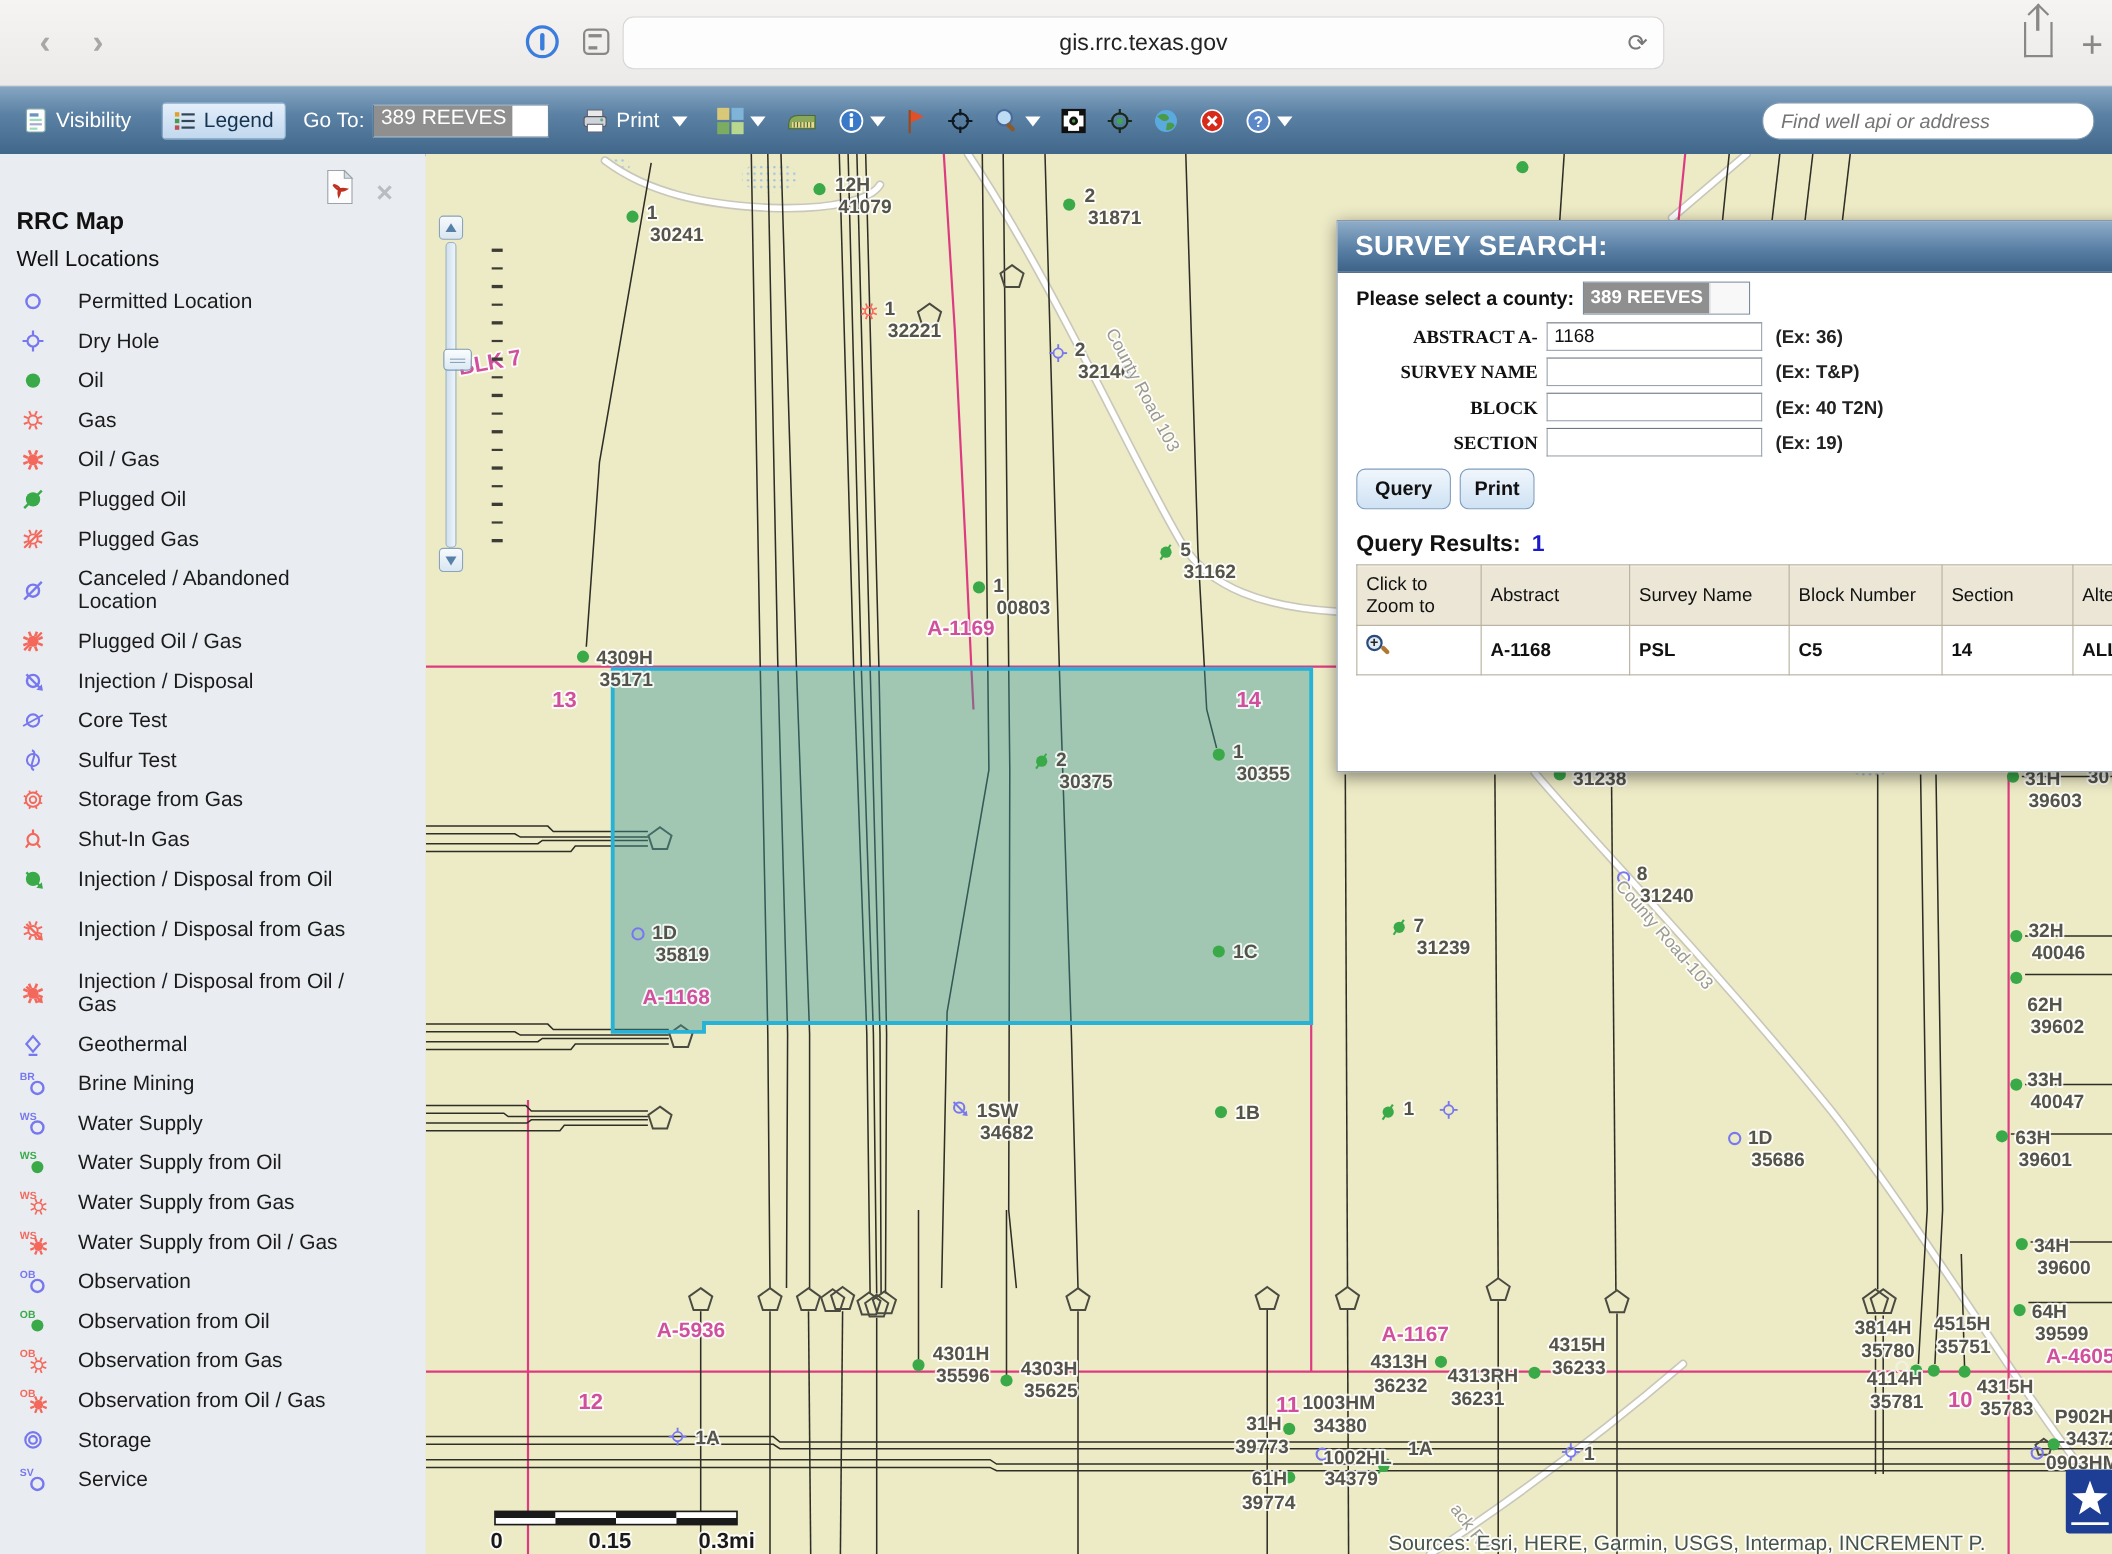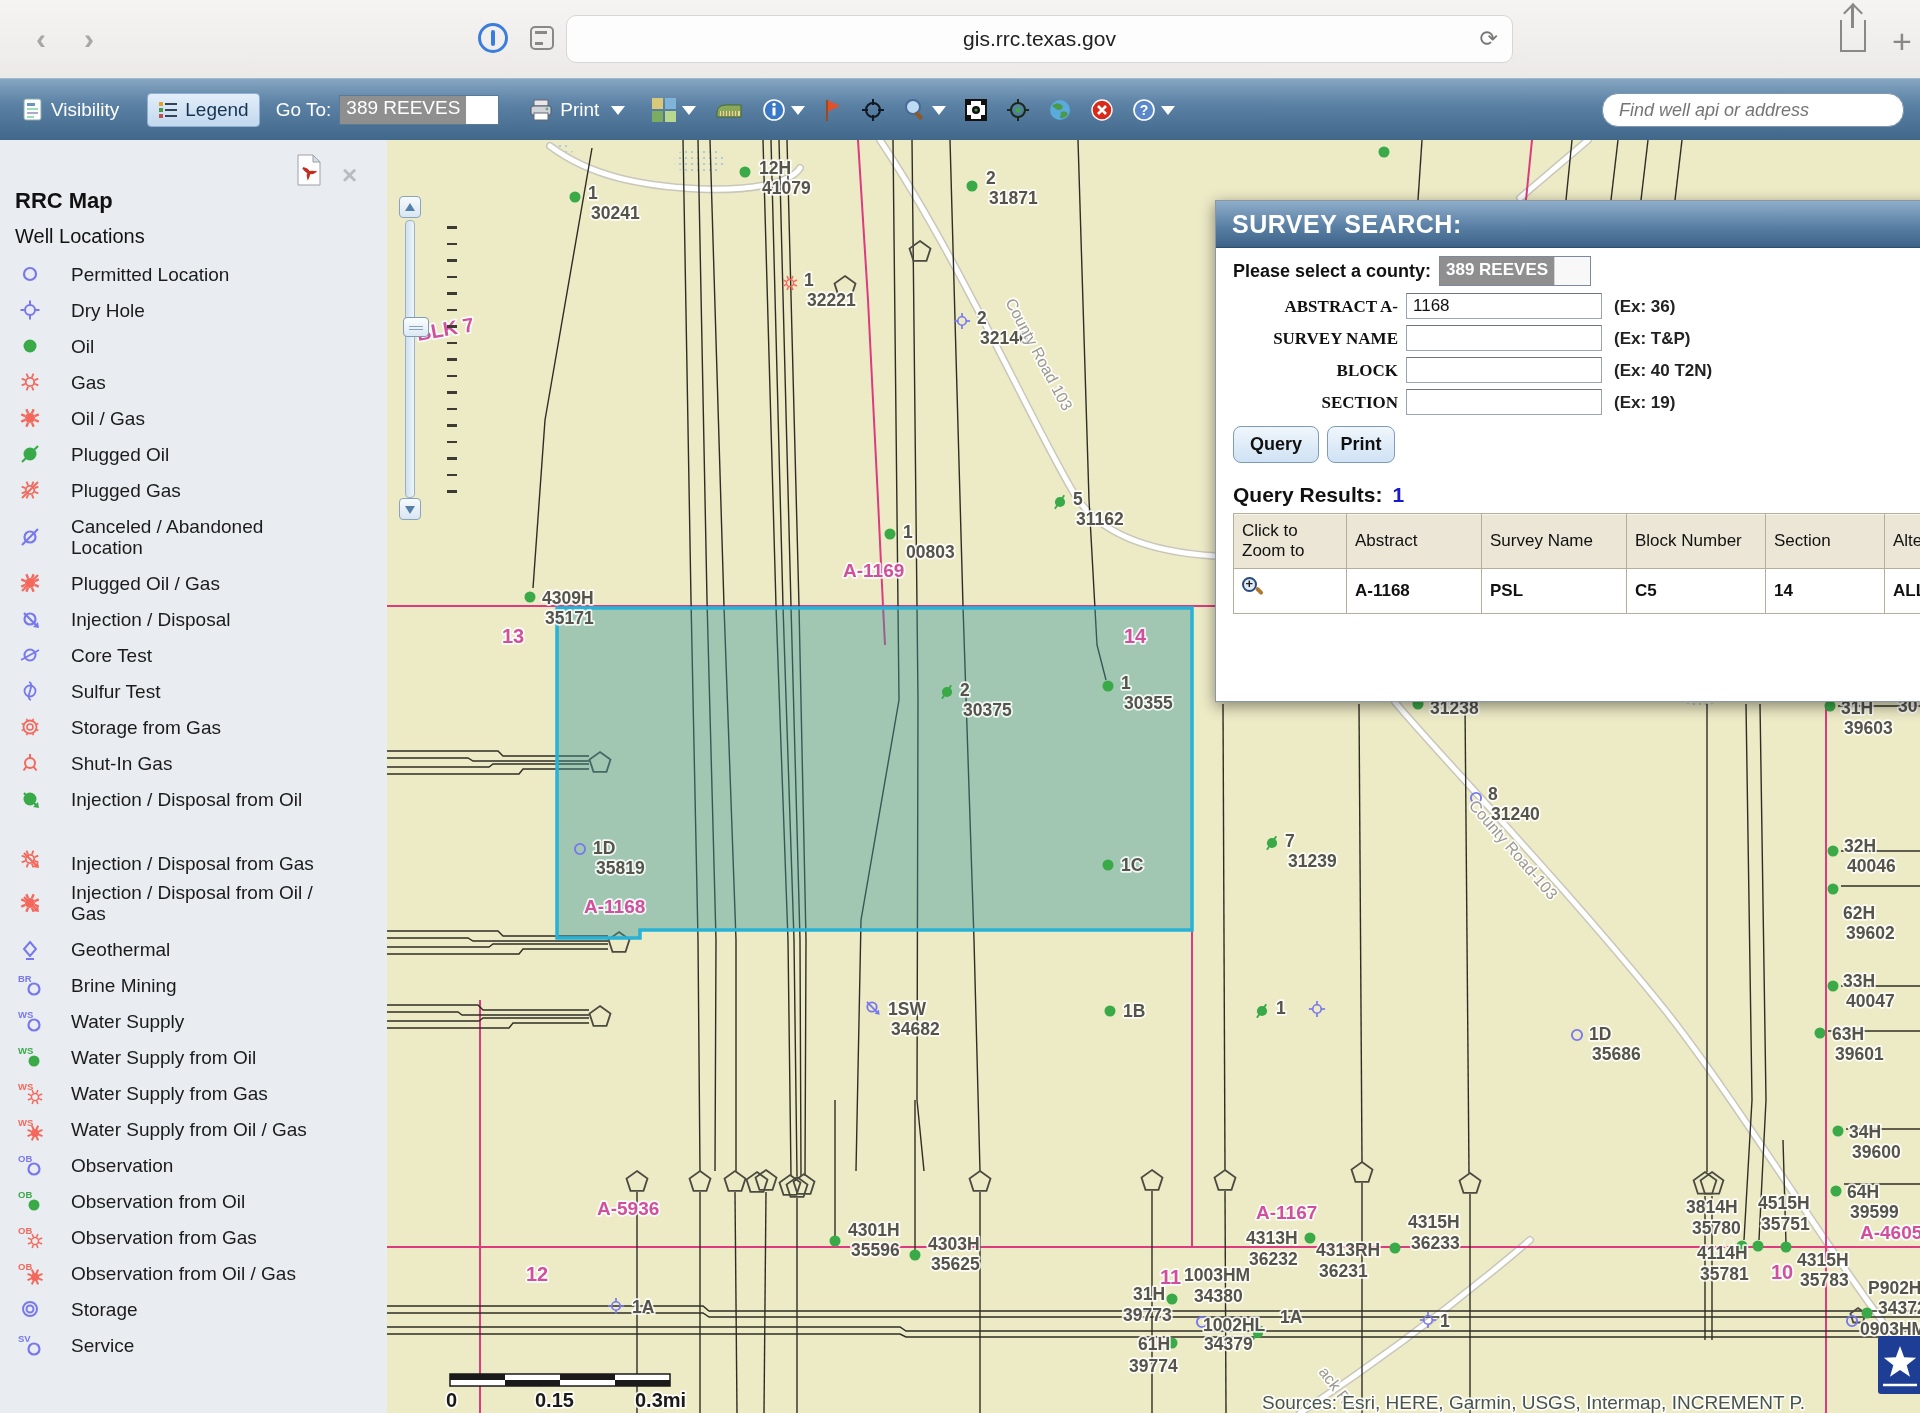--- a/index.html
+++ b/index.html
@@ -889,21 +889,21 @@
             <svg width="30" height="30" viewBox="-15 -15 30 30">
               <g transform="translate(0,0) scale(1)">
                 <circle cx="0" cy="0" r="6.5" fill="#3aaa49"></circle>
                 <line x1="-6" y1="-6" x2="6" y2="6" stroke="#3aaa49" stroke-width="2.2"></line>
                 <path d="M3,8 L9,9 L8,3 Z" fill="#3aaa49" transform="translate(0,0)"></path>
               </g>
             </svg>
           </span>
           <span class="lg-label">Injection / Disposal from Oil</span>
         </div>
-        <div class="lg-row" style="height: 57px; align-items: flex-end;">
+        <div class="lg-row" style="height: 57px;">
           <span class="lg-icon">
             <svg width="30" height="30" viewBox="-15 -15 30 30">
               <g transform="translate(0,0) scale(1)">
                 <circle cx="0" cy="0" r="4.2" fill="none" stroke="#f4685c" stroke-width="1.8"></circle>
                 <line x1="4.619397662556434" y1="1.913417161825449" x2="8.31491579260158" y2="3.444150891285808" stroke="#f4685c" stroke-width="1.8"></line>
                 <line x1="1.9134171618254492" y1="4.619397662556434" x2="3.4441508912858083" y2="8.31491579260158" stroke="#f4685c" stroke-width="1.8"></line>
                 <line x1="-1.9134171618254485" y1="4.619397662556434" x2="-3.4441508912858074" y2="8.31491579260158" stroke="#f4685c" stroke-width="1.8"></line>
                 <line x1="-4.619397662556434" y1="1.9134171618254494" x2="-8.31491579260158" y2="3.444150891285809" stroke="#f4685c" stroke-width="1.8"></line>
                 <line x1="-4.619397662556434" y1="-1.9134171618254483" x2="-8.314915792601582" y2="-3.444150891285807" stroke="#f4685c" stroke-width="1.8"></line>
                 <line x1="-1.9134171618254516" y1="-4.619397662556432" x2="-3.444150891285813" y2="-8.314915792601578" stroke="#f4685c" stroke-width="1.8"></line>

